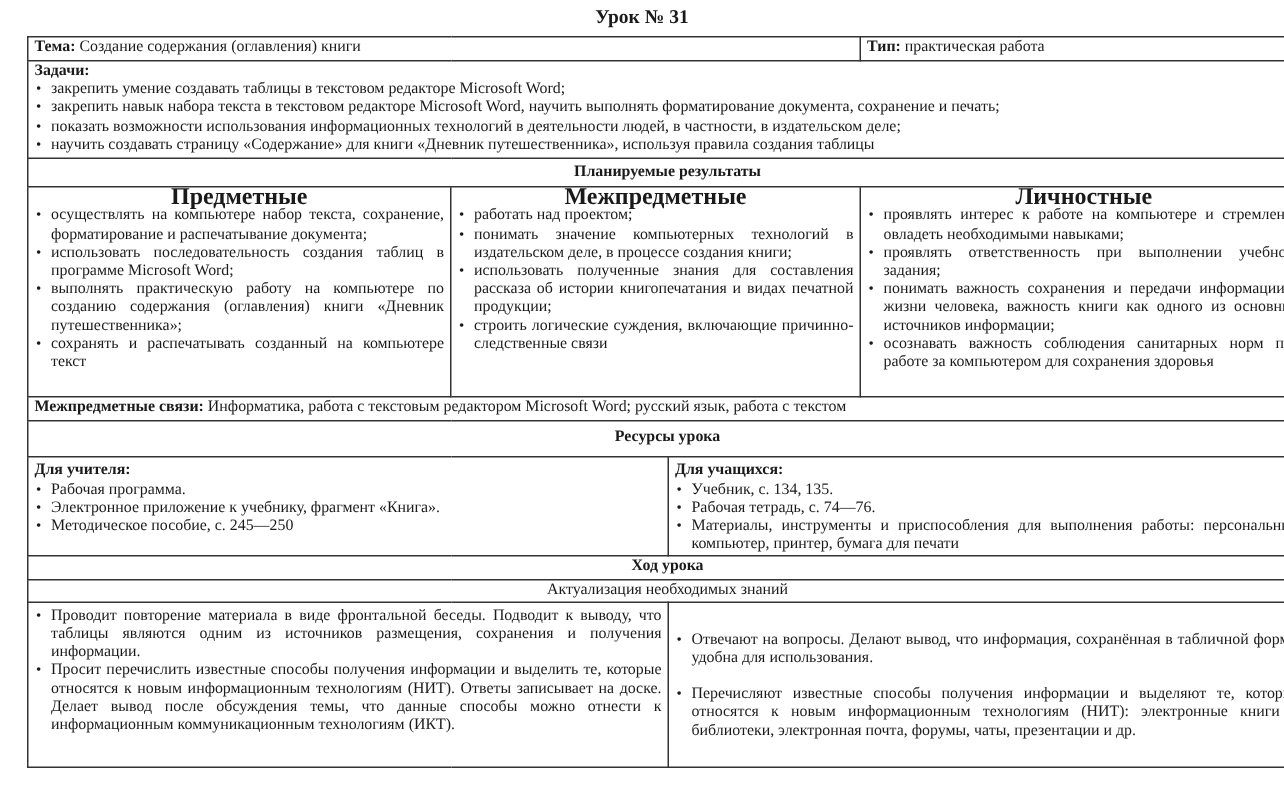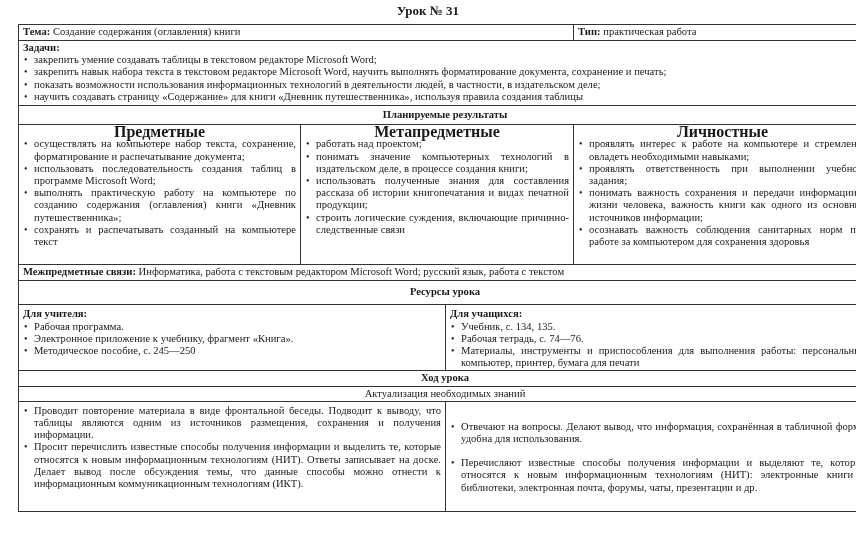--- a/index.html
+++ b/index.html
@@ -63,21 +63,21 @@
       <td style="height:140px">
         <div class="hdr">Предметные</div>
         <ul class="bl">
           <li>осуществлять на компьютере набор текста, сохранение, форматирование и распечатывание документа;</li>
           <li>использовать последовательность создания таблиц в программе Microsoft Word;</li>
           <li>выполнять практическую работу на компьютере по созданию содержания (оглавления) книги «Дневник путешественника»;</li>
           <li>сохранять и распечатывать созданный на компьютере текст</li>
         </ul>
       </td>
       <td colspan="2">
-        <div class="hdr">Метапредметные</div>
+        <div class="hdr">Межпредметные</div>
         <ul class="bl">
           <li>работать над проектом;</li>
           <li>понимать значение компьютерных технологий в издательском деле, в процессе создания книги;</li>
           <li>использовать полученные знания для составления рассказа об истории книгопечатания и видах печатной продукции;</li>
           <li>строить логические суждения, включающие причинно-следственные связи</li>
         </ul>
       </td>
       <td>
         <div class="hdr">Личностные</div>
         <ul class="bl">

